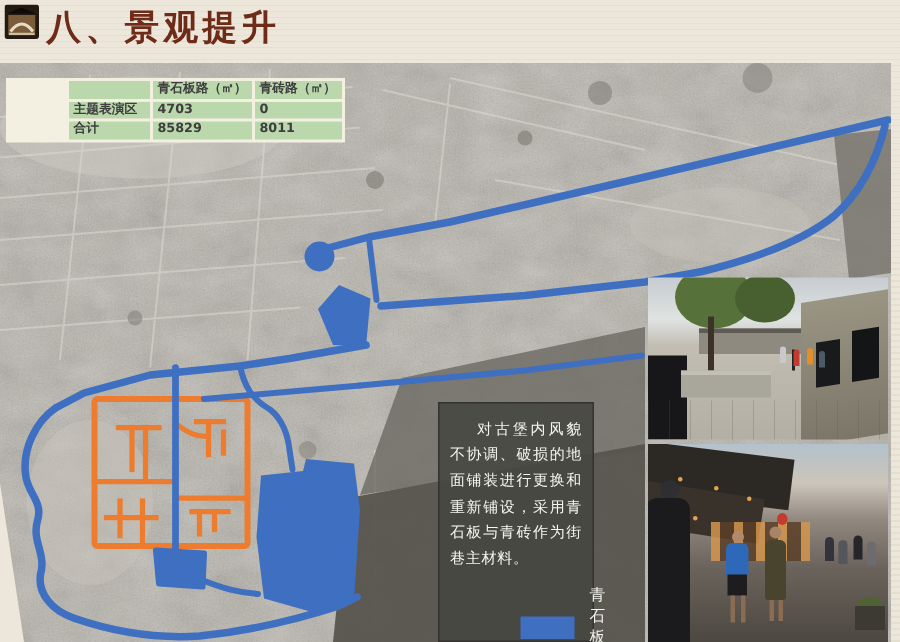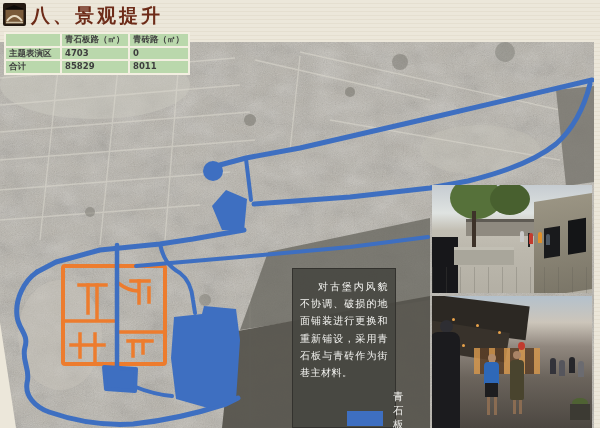--- a/index.html
+++ b/index.html
@@ -5,28 +5,28 @@
   html,body{margin:0;padding:0;}
   body{font-family:"DejaVu Sans","Liberation Sans",sans-serif;}
   .stage{position:relative;width:600px;height:428px;overflow:hidden;
          background:#ece7da;
          background-image:repeating-linear-gradient(0deg, rgba(186,172,148,0.14) 0 1px, transparent 1px 4px);}
 
   
   .hdr-icon{position:absolute;left:3px;top:3px;width:23px;height:23px;z-index:5;}
   .page-title{position:absolute;left:31px;top:3px;z-index:5;
               font-family:"DejaVu Serif","Liberation Serif",serif;
-              font-weight:bold;font-size:19px;letter-spacing:3px;color:#6d2b18;}
+              font-weight:bold;font-size:23px;letter-spacing:3px;color:#6d2b18;}
   .page-subtitle{position:absolute;left:46px;top:25px;z-index:5;
               font-family:"DejaVu Serif","Liberation Serif",serif;
               font-weight:bold;font-size:12.5px;letter-spacing:1px;color:#6d2b18;}
 
   
-  .data-table{position:absolute;left:4px;top:32px;z-index:4;
-              border-collapse:separate;border-spacing:2px;background:#f3efe1;}
+  .data-table{position:absolute;left:4px;top:52px;z-index:4;
+              border-collapse:separate;border-spacing:2px;background:#f3efe1;padding-left:40px;}
   .data-table td,.data-table th{background:#bad8ac;font-size:8.5px;font-weight:bold;
               color:#3e3e3e;padding:0 3px;height:11.5px;line-height:11.5px;
               white-space:nowrap;text-align:left;}
   .col-label{width:48px;} .col-a{width:60px;} .col-b{width:52px;}
 
   
   .map-wrap{position:absolute;left:0;top:42px;width:594px;height:386px;z-index:1;}
 
   
   .note-box{position:absolute;left:292px;top:268px;width:104px;height:160px;z-index:3;

